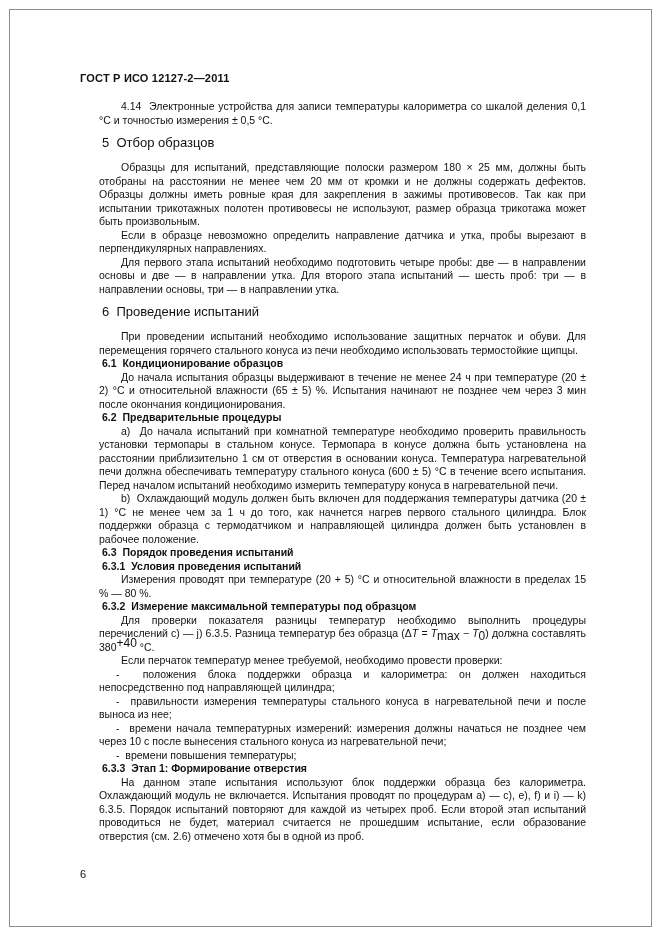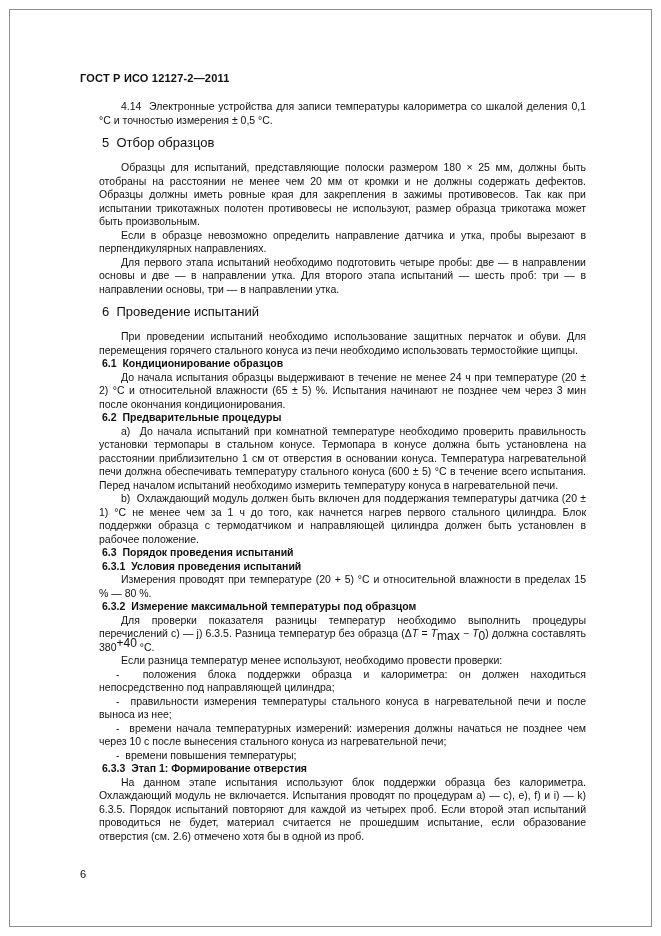--- a/index.html
+++ b/index.html
@@ -77,21 +77,21 @@
       <div class="block h2"><span>6.1&nbsp; Кондиционирование образцов</span></div>
       <div class="block p"><span>До начала испытания образцы выдерживают в течение не менее 24 ч при температуре (20 ± 2) °С и относительной влажности (65 ± 5) %. Испытания начинают не позднее чем через 3 мин после окончания кондиционирования.</span></div>
       <div class="block h2"><span>6.2&nbsp; Предварительные процедуры</span></div>
       <div class="block p"><span>a)&nbsp; До начала испытаний при комнатной температуре необходимо проверить правильность установки термопары в стальном конусе. Термопара в конусе должна быть установлена на расстоянии приблизительно 1 см от отверстия в основании конуса. Температура нагревательной печи должна обеспечивать температуру стального конуса (600 ± 5) °С в течение всего испытания. Перед началом испытаний необходимо измерить температуру конуса в нагревательной печи.</span></div>
       <div class="block p"><span>b)&nbsp; Охлаждающий модуль должен быть включен для поддержания температуры датчика (20 ± 1) °С не менее чем за 1 ч до того, как начнется нагрев первого стального цилиндра. Блок поддержки образца с термодатчиком и направляющей цилиндра должен быть установлен в рабочее положение.</span></div>
       <div class="block h2"><span>6.3&nbsp; Порядок проведения испытаний</span></div>
       <div class="block h2"><span>6.3.1&nbsp; Условия проведения испытаний</span></div>
       <div class="block p"><span>Измерения проводят при температуре (20 + 5) °С и относительной влажности в пределах 15 % — 80 %.</span></div>
       <div class="block h2"><span>6.3.2&nbsp; Измерение максимальной температуры под образцом</span></div>
       <div class="block p"><span>Для проверки показателя разницы температур необходимо выполнить процедуры перечислений c) — j) 6.3.5. Разница температур без образца (Δ</span><span class="it">T</span><span> = </span><span class="it">T</span><sub>max</sub><span> − </span><span class="it">T</span><sub>0</sub><span>) должна составлять 380</span><sup>+40</sup><span> °С.</span></div>
-      <div class="block p"><span>Если разница температур менее используют, необходимо провести проверки:</span></div>
+      <div class="block p"><span>Если перчаток температур менее требуемой, необходимо провести проверки:</span></div>
       <div class="block li"><span>-&nbsp; положения блока поддержки образца и калориметра: он должен находиться непосредственно под направляющей цилиндра;</span></div>
       <div class="block li"><span>-&nbsp; правильности измерения температуры стального конуса в нагревательной печи и после выноса из нее;</span></div>
       <div class="block li"><span>-&nbsp; времени начала температурных измерений: измерения должны начаться не позднее чем через 10 с после вынесения стального конуса из нагревательной печи;</span></div>
       <div class="block li"><span>-&nbsp; времени повышения температуры;</span></div>
       <div class="block h2"><span>6.3.3&nbsp; Этап 1: Формирование отверстия</span></div>
       <div class="block p"><span>На данном этапе испытания используют блок поддержки образца без калориметра. Охлаждающий модуль не включается. Испытания проводят по процедурам a) — c), e), f) и i) — k) 6.3.5. Порядок испытаний повторяют для каждой из четырех проб. Если второй этап испытаний проводиться не будет, материал считается не прошедшим испытание, если образование отверстия (см. 2.6) отмечено хотя бы в одной из проб.</span></div>
     </div>
 </div>
 
 <div class="page-number">6</div>

